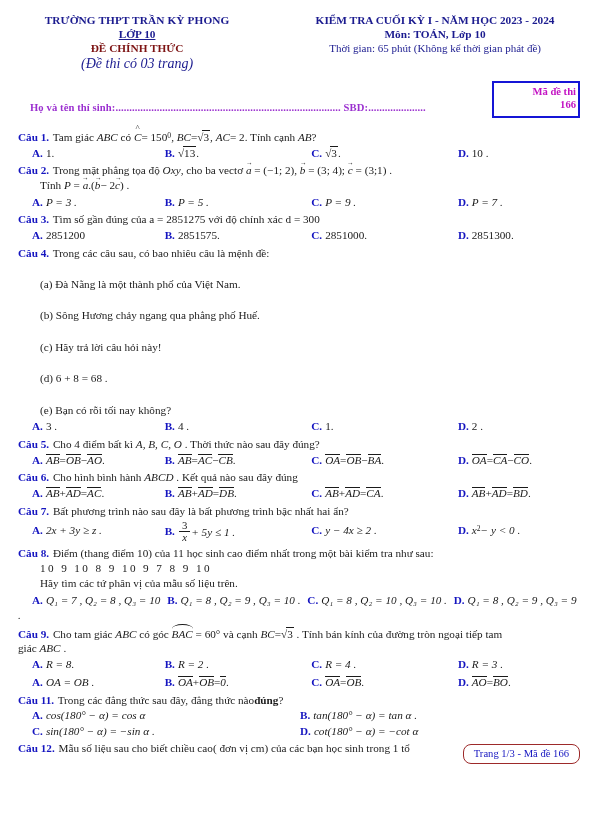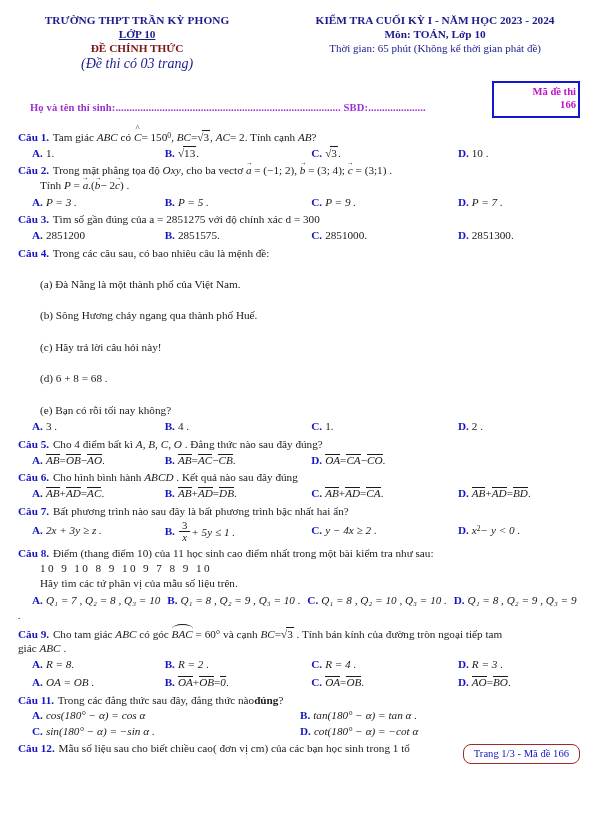--- a/index.html
+++ b/index.html
@@ -352,42 +352,43 @@
         <div class="opt"><span class="optk">D.</span><span>2851300.</span></div>
       </div>
     </div>
 
     <div class="q">
       <div class="q-stem">
         <span class="qlabel">Câu 4.</span>
         <span>Trong các câu sau, có bao nhiêu câu là mệnh đề:</span>
       </div>
       <div class="sub-item">(a) Đà Nẵng là một thành phố của Việt Nam.</div>
-      <div class="sub-item">(b) Sông Hương chảy ngang qua thành phố Huế.</div>
+      <div class="sub-item">(b) Sông Hương chảy ngang qua phẳng phố Huế.</div>
       <div class="sub-item">(c) Hãy trả lời câu hỏi này!</div>
       <div class="sub-item">(d) 6 + 8 = 68 .</div>
       <div class="sub-item">(e) Bạn có rỗi tối nay không?</div>
       <div class="opts c4">
         <div class="opt"><span class="optk">A.</span><span>3 .</span></div>
         <div class="opt"><span class="optk">B.</span><span>4 .</span></div>
         <div class="opt"><span class="optk">C.</span><span>1.</span></div>
         <div class="opt"><span class="optk">D.</span><span>2 .</span></div>
       </div>
     </div>
 
     <div class="q">
       <div class="q-stem">
         <span class="qlabel">Câu 5.</span>
         <span>Cho 4 điểm bất kì</span>
         <span class="mi">A, B, C, O</span>
-        <span>. Đẳng thức nào sau đây đúng?</span>
+        <span>. Thời thức nào sau đây đúng?</span>
       </div>
       <div class="opts c4">
         <div class="opt"><span class="optk">A.</span><span class="ovl">AB</span><span>=</span><span class="ovl">OB</span><span>−</span><span class="ovl">AO</span><span>.</span></div>
         <div class="opt"><span class="optk">B.</span><span class="ovl">AB</span><span>=</span><span class="ovl">AC</span><span>−</span><span class="ovl">CB</span><span>.</span></div>
+        <div class="opt"><span class="optk">C.</span><span class="ovl">OA</span><span>=</span><span class="ovl">OB</span><span>−</span><span class="ovl">BA</span><span>.</span></div>
         <div class="opt"><span class="optk">D.</span><span class="ovl">OA</span><span>=</span><span class="ovl">CA</span><span>−</span><span class="ovl">CO</span><span>.</span></div>
       </div>
     </div>
 
     <div class="q">
       <div class="q-stem">
         <span class="qlabel">Câu 6.</span>
         <span>Cho hình bình hành</span>
         <span class="mi">ABCD</span>
         <span>. Kết quả nào sau đây đúng</span>

